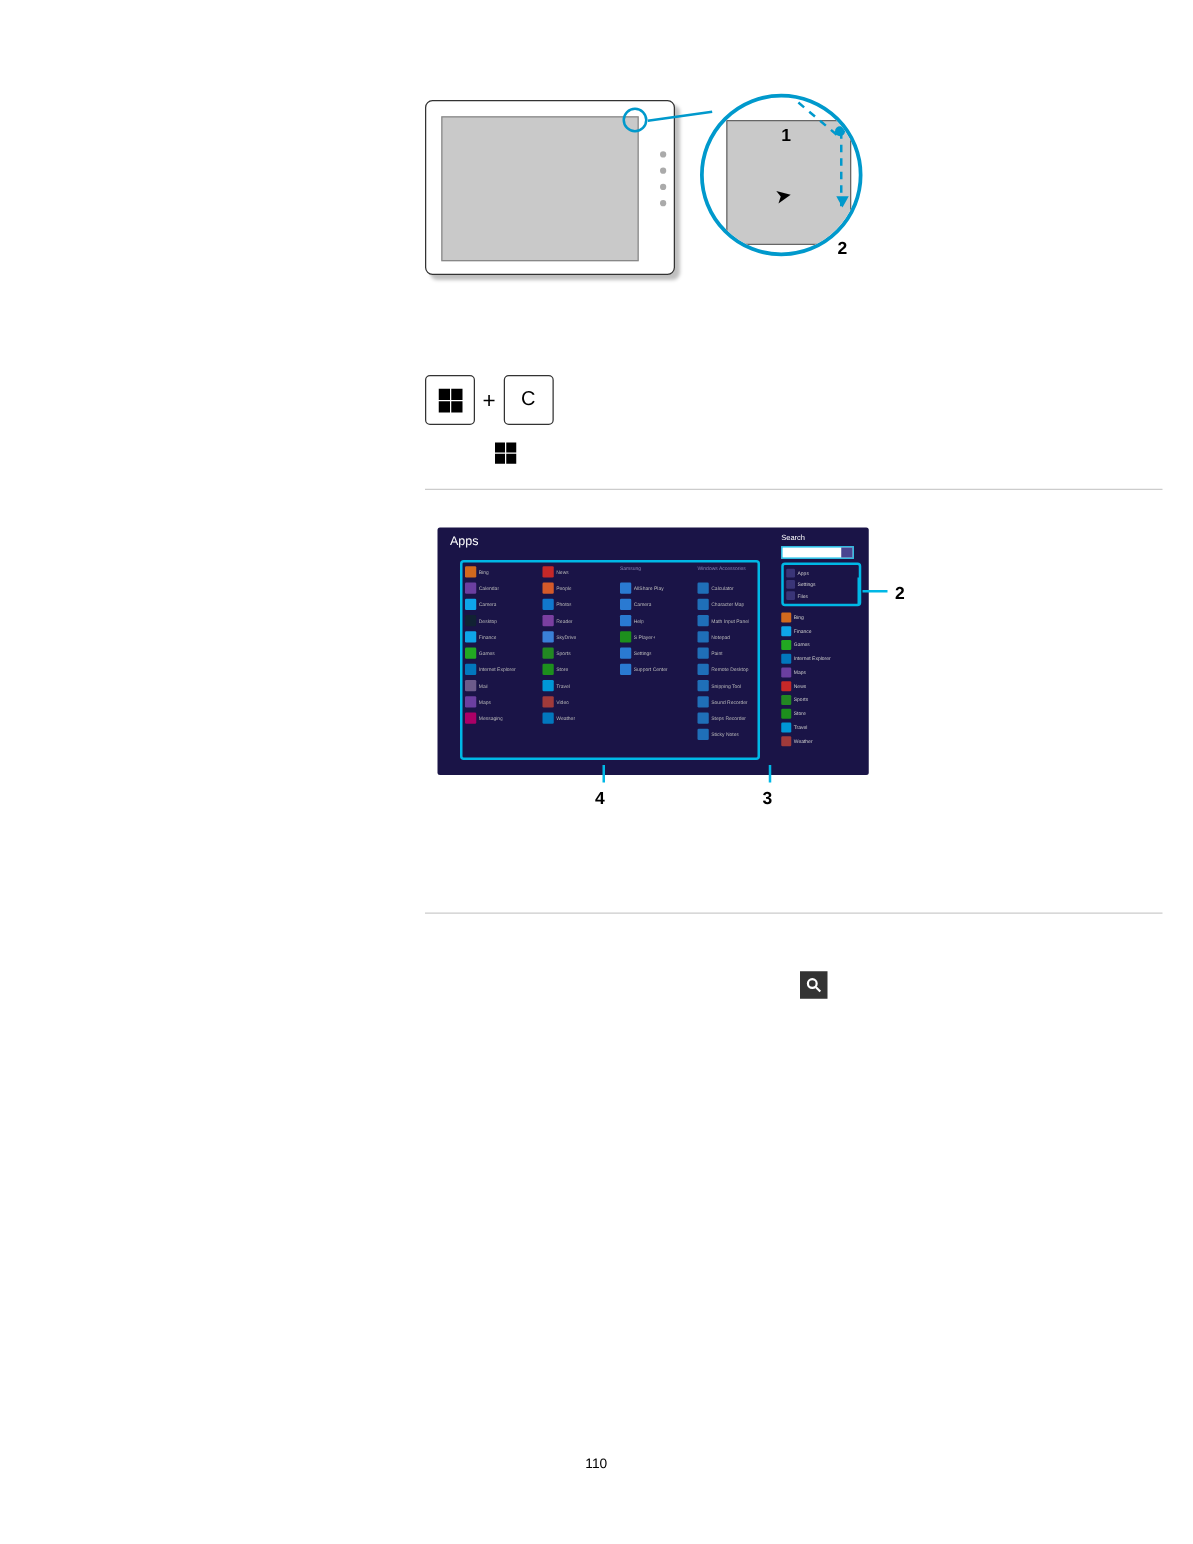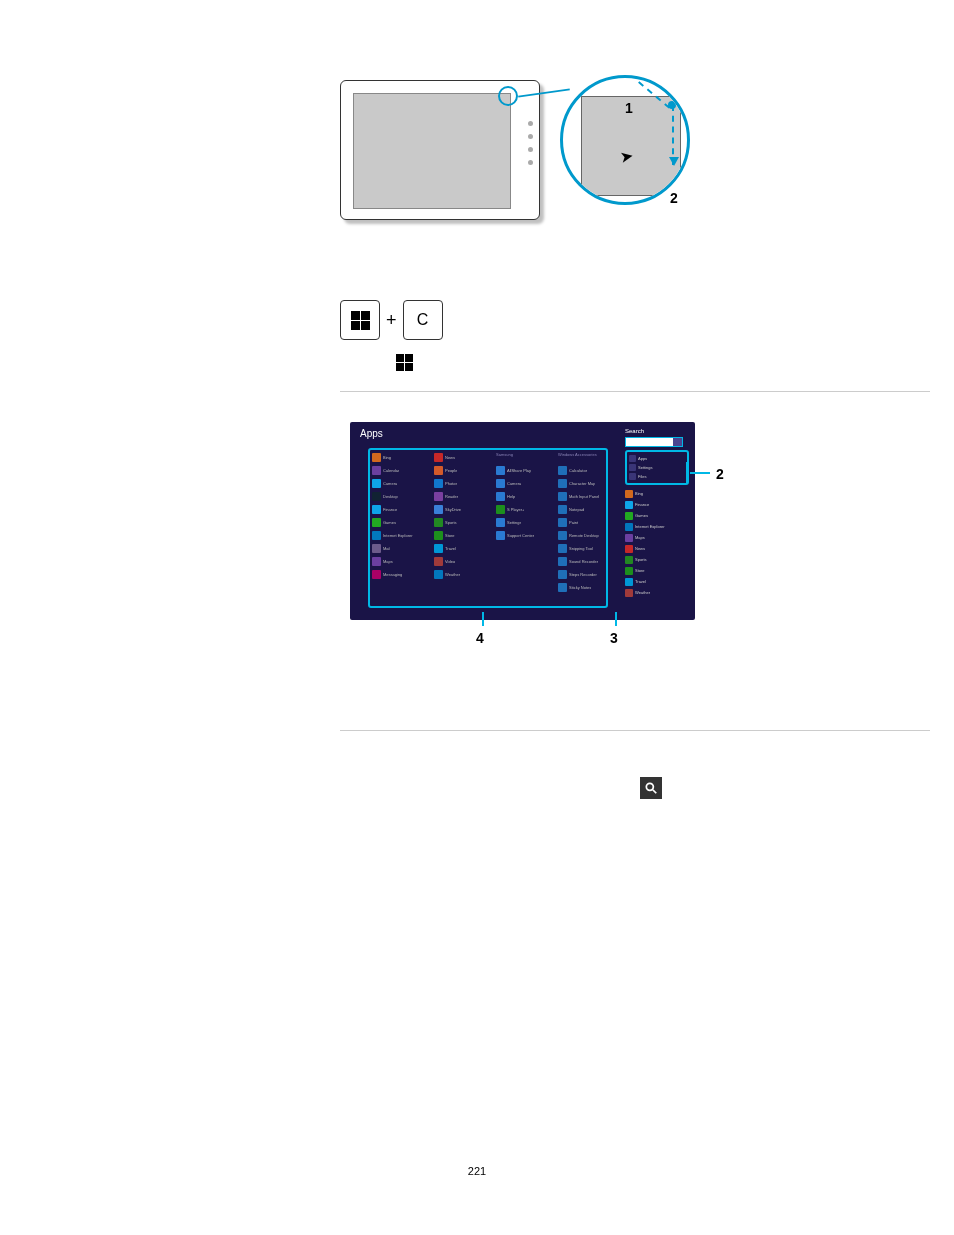--- a/index.html
+++ b/index.html
@@ -603,13 +603,13 @@
   <hr class="sep2">
 </div>
 
 <div class="search-icon-block">
   <svg viewBox="0 0 24 24" fill="none" stroke="#fff" stroke-width="3">
     <circle cx="10" cy="10" r="6"></circle>
     <line x1="15" y1="15" x2="21" y2="21"></line>
   </svg>
 </div>
 
-<div class="page-num">221</div>
+<div class="page-num">110</div>
 
 </body></html>

